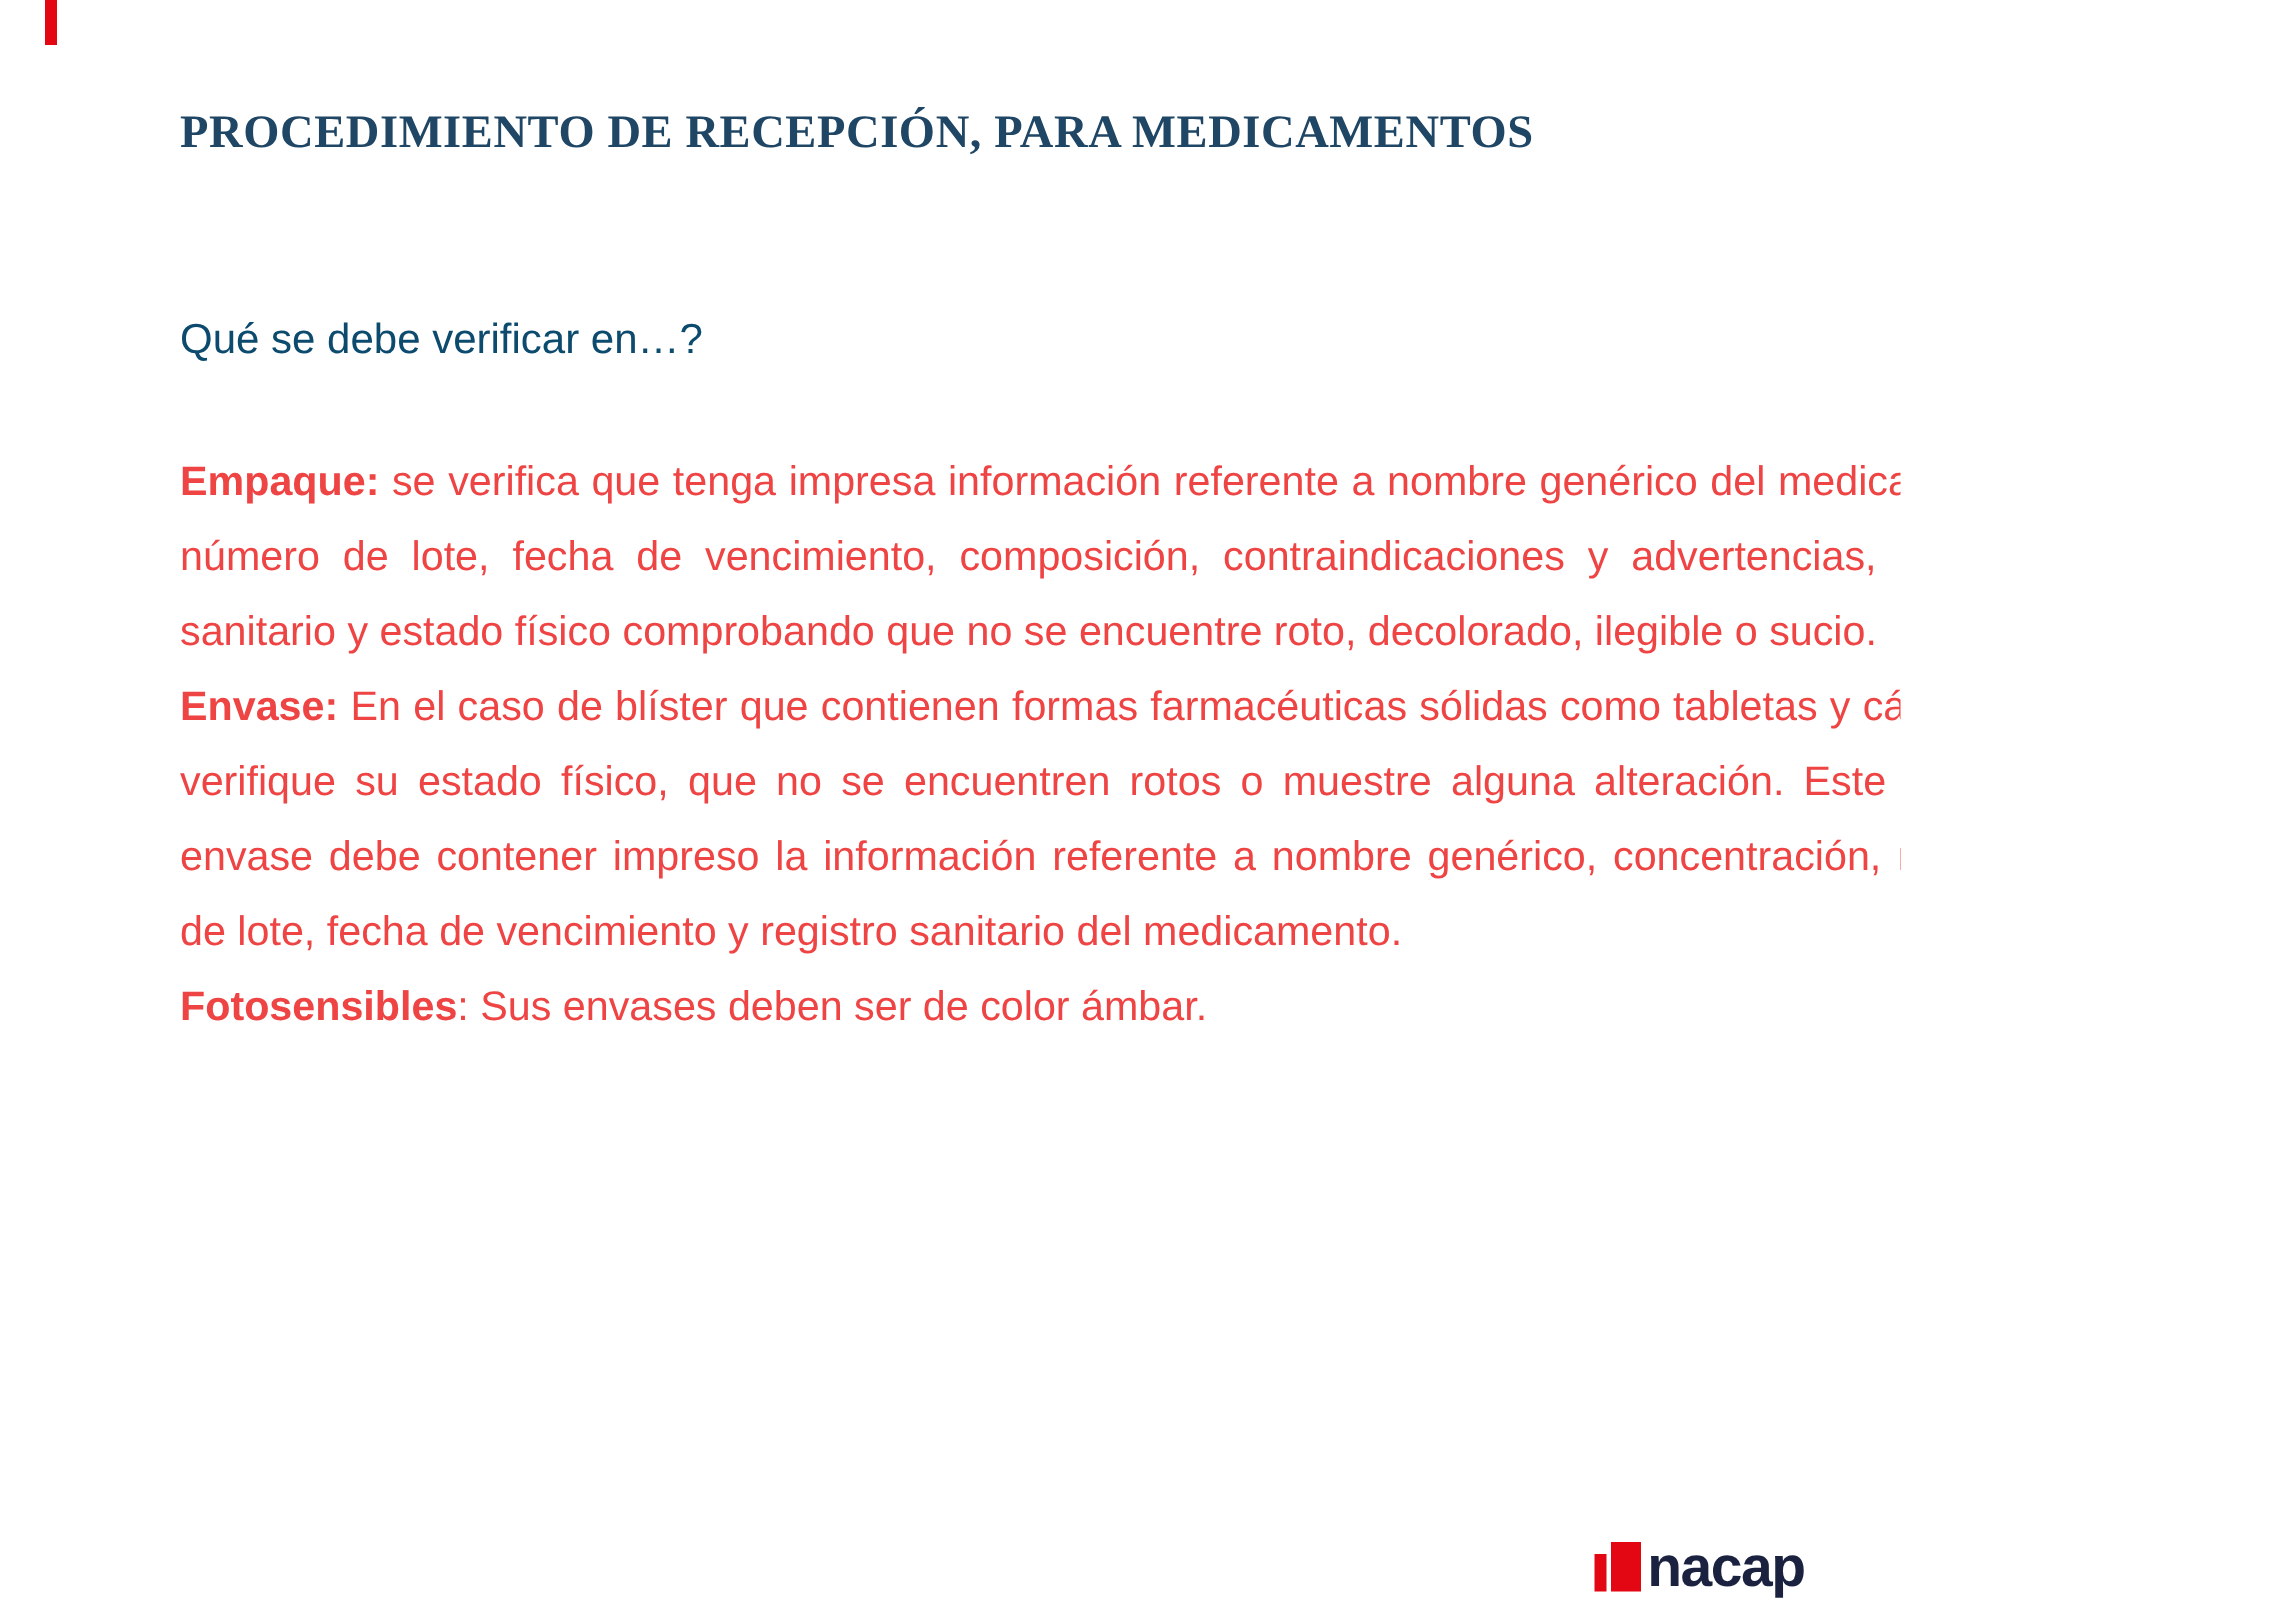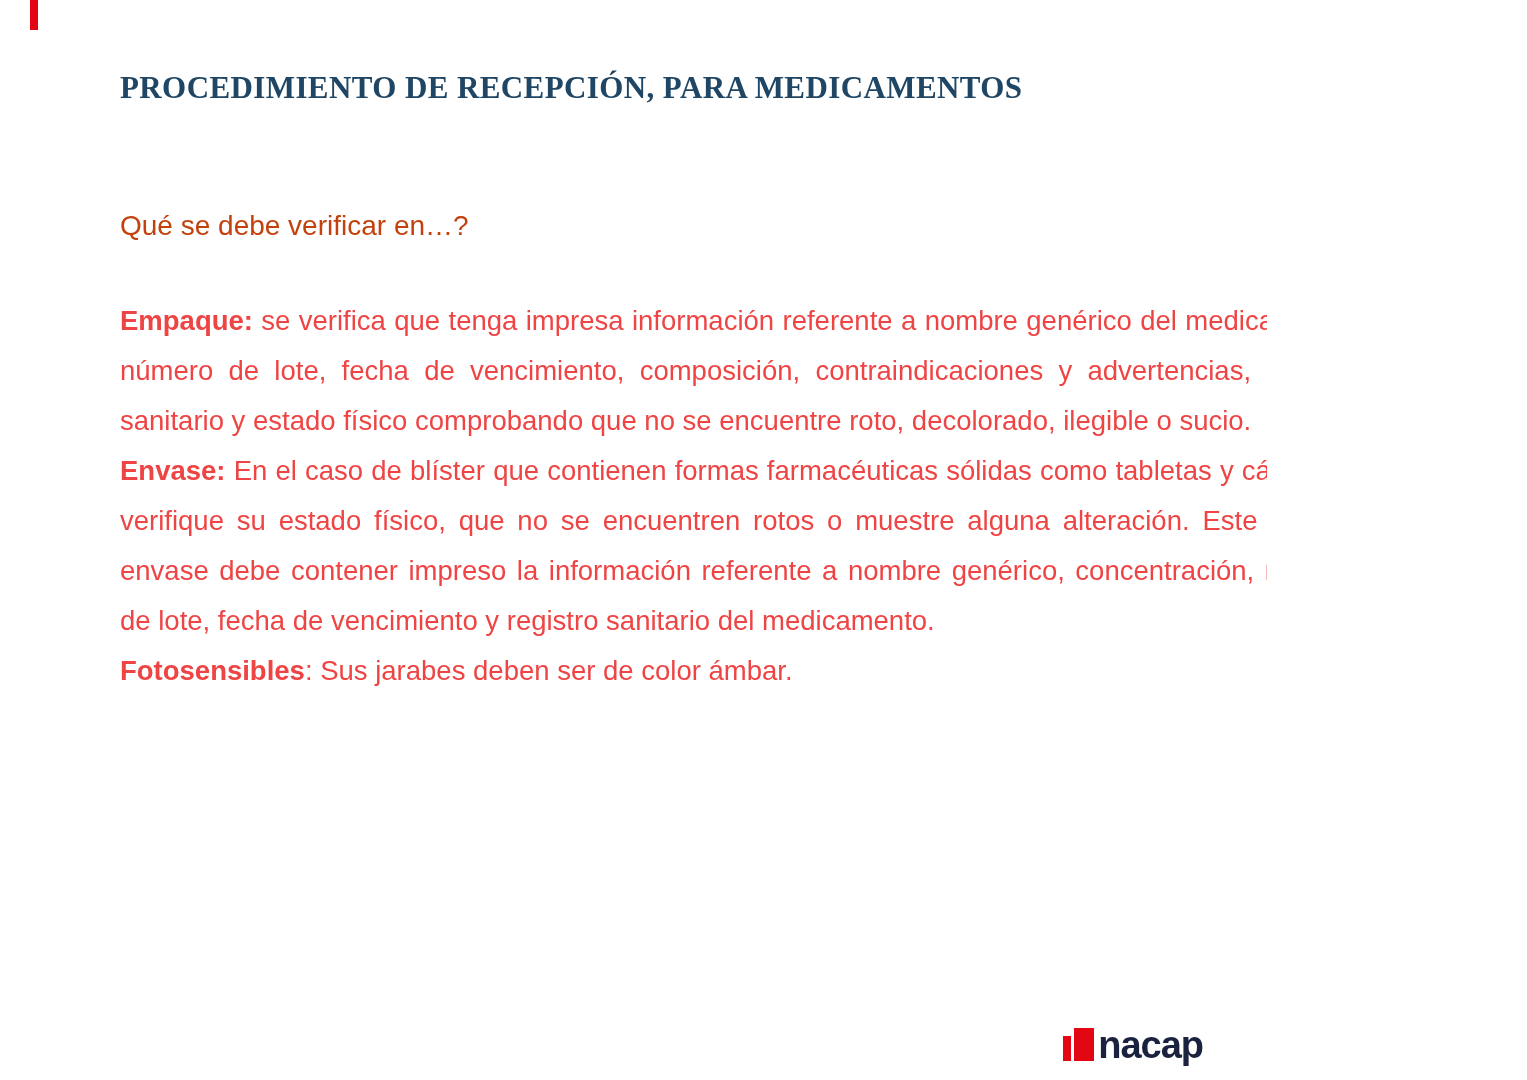--- a/index.html
+++ b/index.html
@@ -31,21 +31,21 @@
     letter-spacing:0.4px;
     color:var(--title-color,#1F4664);
   }
   .question{
     position:absolute;
     left:120px;
     top:208px;
     margin:0;
     font-size:28px;
     line-height:1.3;
-    color:#c2410c;
+    color:#0c4a6e;
   }
   .body-text{
     position:absolute;
     left:120px;
     top:296px;
     width:1238px;
     font-size:27.5px;
     line-height:50px;
     color:#ef4444;
   }
@@ -103,21 +103,21 @@
 
   <p class="question">Qué se debe verificar en…?</p>
 
   <div class="body-text">
 
     <p class="para"><b>Empaque:</b><span> se verifica que tenga impresa información referente a nombre genérico del medicamento, número de lote, fecha de vencimiento, composición, contraindicaciones y advertencias, registro sanitario y estado físico comprobando que no se encuentre roto, decolorado, ilegible o sucio.</span></p>
 
     <p class="para"><b>Envase:</b><span> En el caso de blíster que contienen formas farmacéuticas sólidas como tabletas y cápsulas, verifique su estado físico, que no se encuentren rotos o muestre alguna alteración. Este tipo de envase debe contener impreso la información referente a nombre genérico, concentración, número de lote, fecha de vencimiento y registro sanitario del medicamento.</span></p>
 
 
-    <p class="para"><b>Fotosensibles</b><span>: Sus jarabes deben ser de color ámbar.</span></p>
+    <p class="para"><b>Fotosensibles</b><span>: Sus envases deben ser de color ámbar.</span></p>
 
   </div>
 
   <div class="logo">
     <span class="logo-mark">
       <span class="lm-thin"></span>
       <span class="lm-block"></span>
     </span>
     <span class="logo-text">nacap</span>
   </div>

